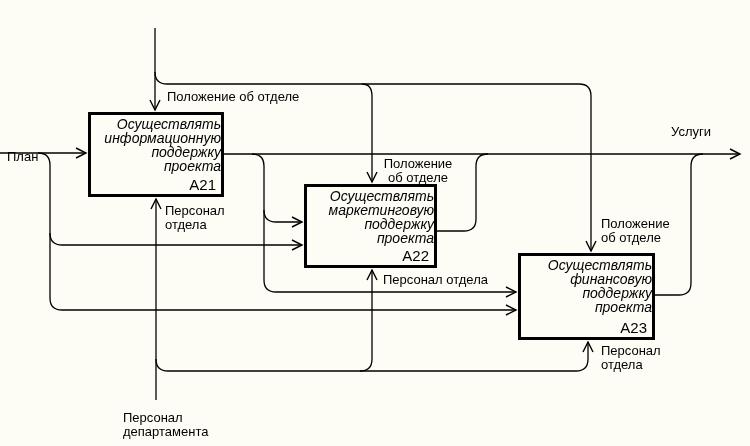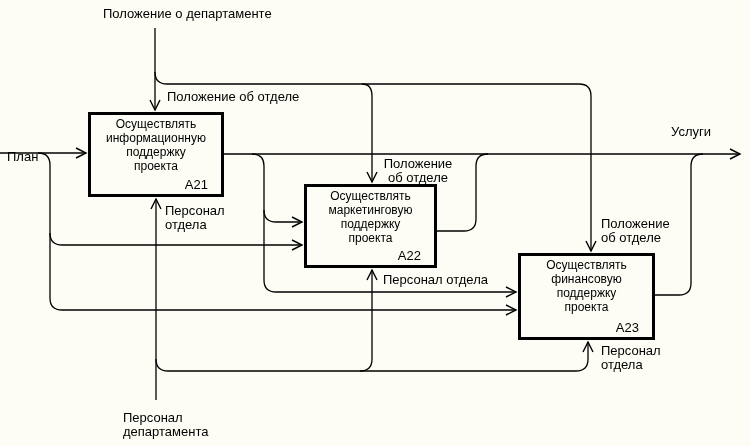--- a/index.html
+++ b/index.html
@@ -10,26 +10,27 @@
     background:var(--bg,#fdfdf6); overflow:hidden; color:var(--ink,#000);
   }
   .canvas svg { position:absolute; left:0; top:0; }
   .arrow { stroke:var(--ink,#000); stroke-width:1.3; fill:none; }
   .activity-box {
     position:absolute; border:3px solid var(--ink,#000);
     background:var(--bg,#fdfdf6); box-sizing:border-box;
   }
   .box-title {
     position:absolute; left:0; right:0; top:2px;
-    font-size:12px; line-height:14px; text-align:center;
+    font-size:14px; line-height:14px; text-align:right;
     white-space:pre-line;
+    font-style:italic;
   }
   .box-code {
-    position:absolute; right:13px; bottom:3px;
-    font-size:13px; line-height:13px;
+    position:absolute; right:5px; bottom:3px;
+    font-size:15px; line-height:13px;
   }
   .diagram-label {
     position:absolute; font-size:13px; line-height:14px;
     white-space:pre-line;
   }
   .center { text-align:center; }
 </style>
 </head>
 <body>
 
@@ -88,21 +89,20 @@
   </div>
 
   <div class="activity-box" style="left:518px; top:253px; width:137px; height:87px;">
     <div class="box-title">Осуществлять
 финансовую
 поддержку
 проекта</div>
     <div class="box-code">А23</div>
   </div>
 
-  <div class="diagram-label" style="left:103px; top:7px;">Положение о департаменте</div>
 
   <div class="diagram-label" style="left:167px; top:90px;">Положение об отделе</div>
 
   <div class="diagram-label center" style="left:381px; top:157px; width:74px;">Положение
 об отделе</div>
 
   <div class="diagram-label" style="left:601px; top:217px;">Положение
 об отделе</div>
 
   <div class="diagram-label" style="left:7px; top:150px;">План</div>

